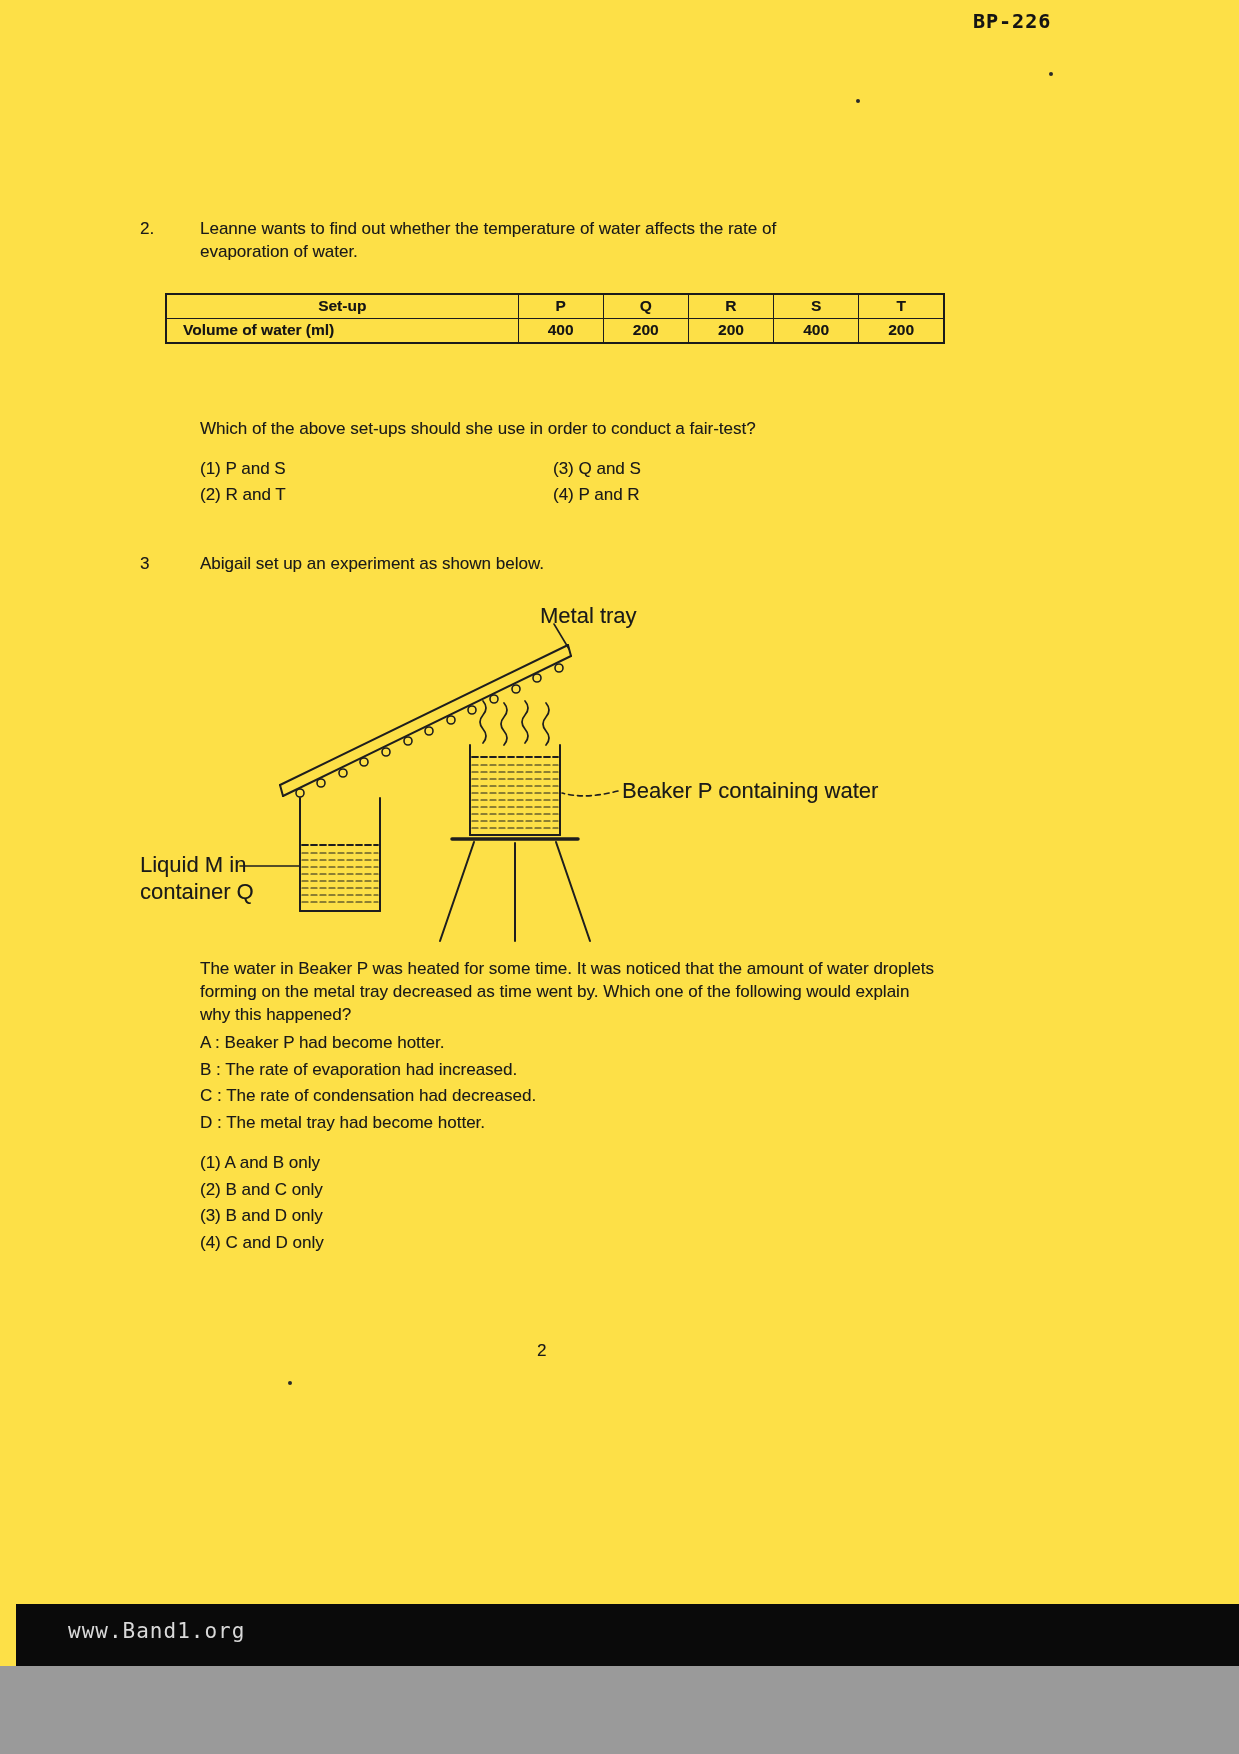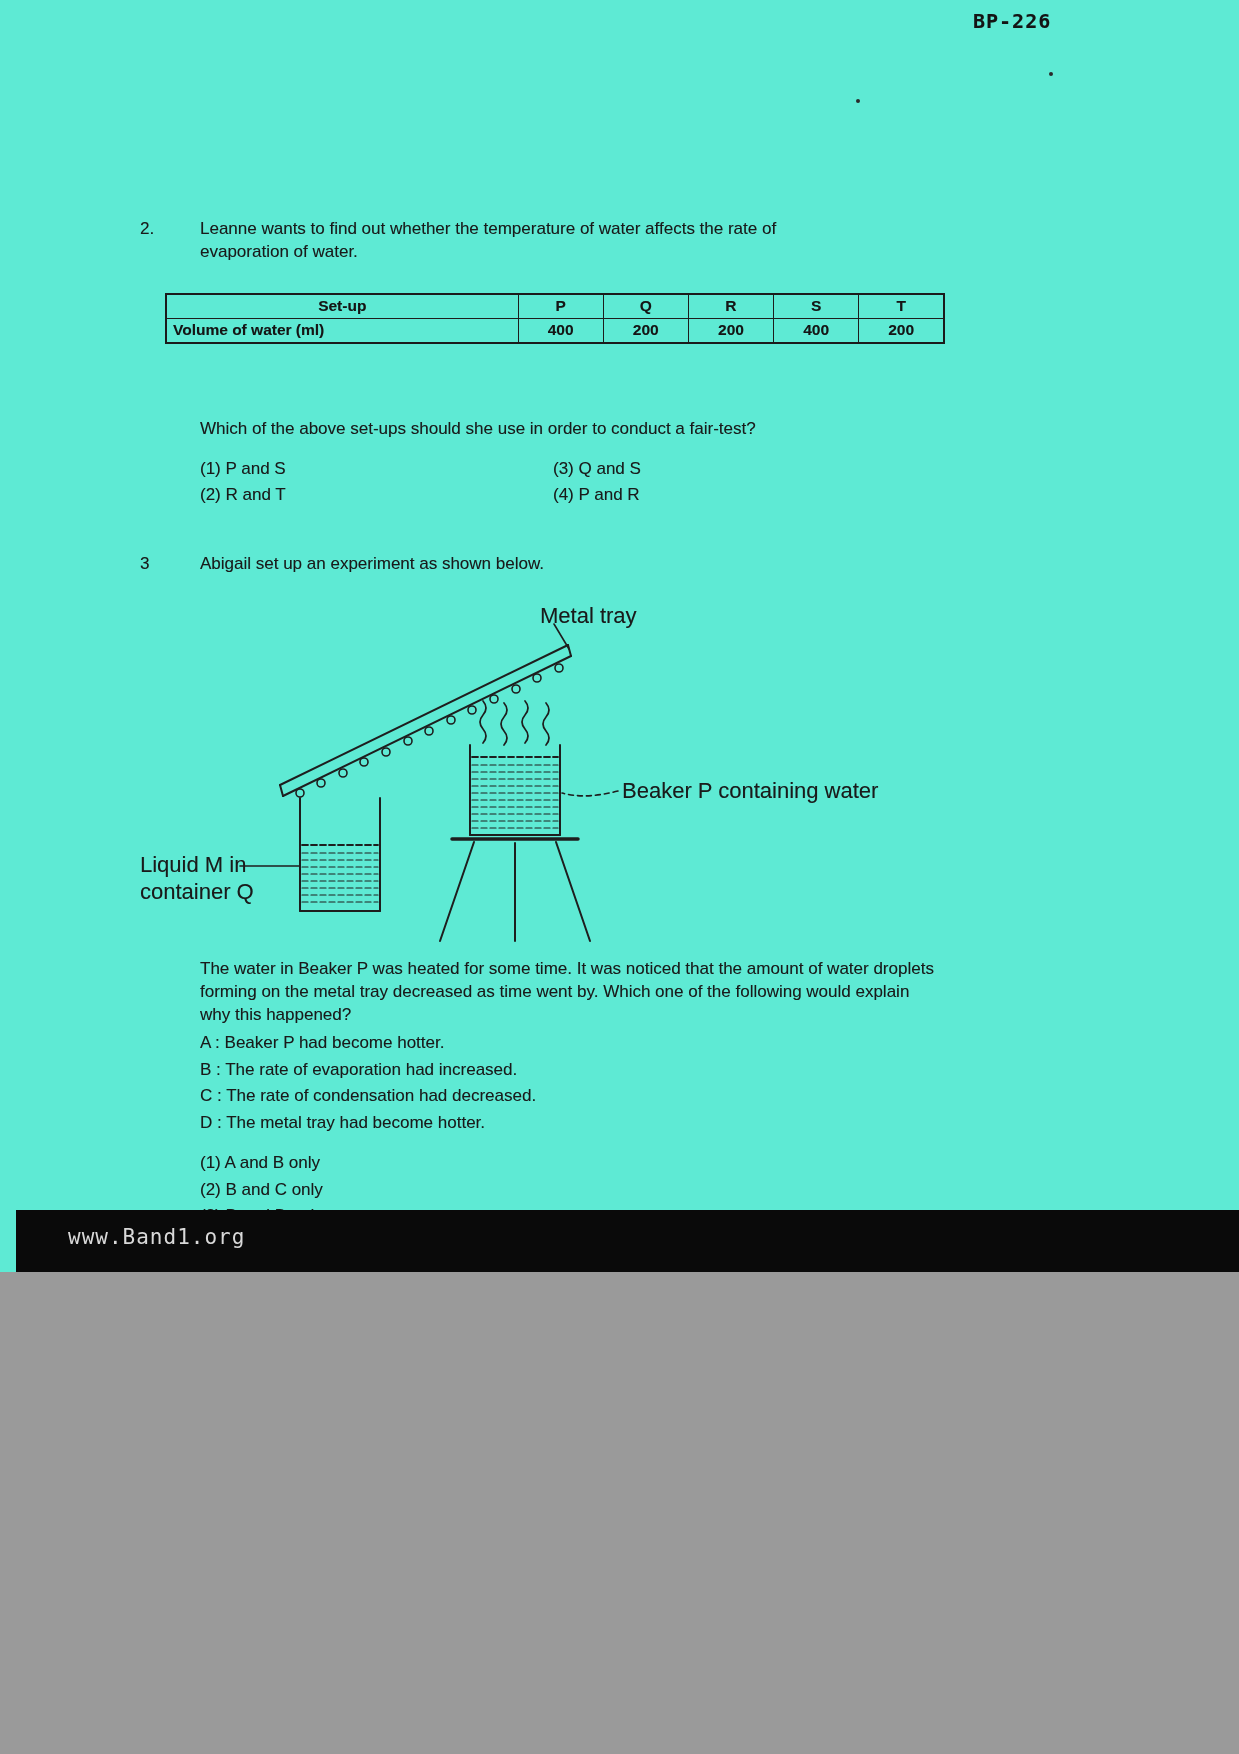--- a/index.html
+++ b/index.html
@@ -1,33 +1,33 @@
 <!DOCTYPE html>
 <html><head>
 <meta charset="utf-8">
 <style>
   * { margin:0; padding:0; box-sizing:border-box; }
   html,body { background:#9a9a9a; }
   .page {
-    position:relative; width:1239px; height:1272px; margin:0 auto;
-    background:#5eead4; color:#1a1a1a; overflow:hidden;
+    position:relative; width:1239px; height:1666px; margin:0 auto;
+    background:#fde047; color:#1a1a1a; overflow:hidden;
     font-family:"Liberation Sans", sans-serif; font-size:17px; line-height:1.35;
     text-shadow:0.2px 0.2px 0 rgba(0,0,0,.30);
   }
   .abs { position:absolute; }
   .bp-code { font-family:"DejaVu Sans Mono", monospace; font-size:20px; font-weight:bold; letter-spacing:1px; color:#141414; }
   .qnum { font-size:17px; }
   .qtext { font-size:17px; }
   .setup-table {
     border-collapse:collapse; width:780px; table-layout:fixed;
     font-size:15.5px; font-weight:bold; color:#151515;
     border:2.5px solid #1b1b1b;
   }
   .setup-table th, .setup-table td {
-    border:1.6px solid #1d1d1d; height:23px; padding:1px 6px;
+    border:1.6px solid #1d1d1d; height:23px; padding:1px 16px;
     text-align:center; vertical-align:middle;
   }
   .setup-table .row-label { text-align:left; }
   .opt-line { line-height:26px; white-space:nowrap; }
   .stmt-line { line-height:26.5px; white-space:nowrap; }
   .diagram { position:absolute; left:130px; top:593px; width:860px; height:358px; }
   .diagram svg { position:absolute; left:0; top:0; }
   .dlabel { position:absolute; font-size:22px; white-space:nowrap; }
   .footer-bar {
     position:absolute; left:16px; right:0; bottom:0; height:62px; background:#0a0a0a;

